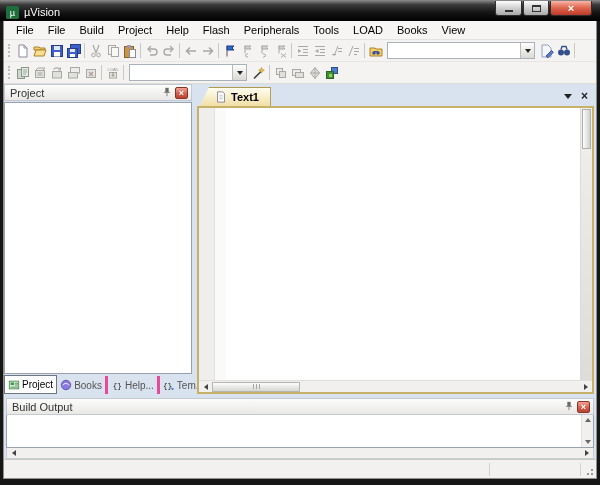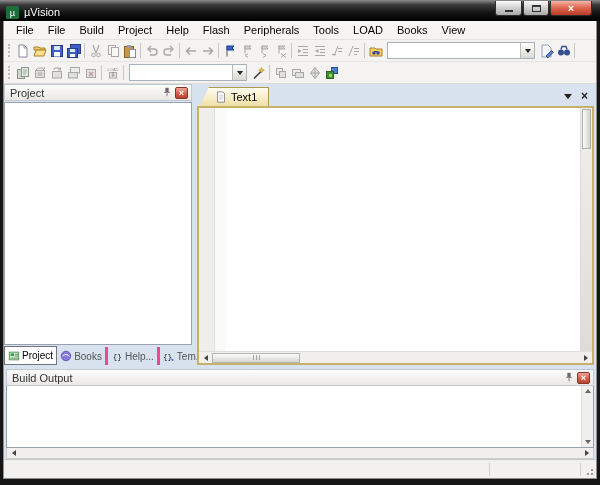--- a/index.html
+++ b/index.html
@@ -47,21 +47,21 @@
     border:1px solid #8a3428;border-radius:2px;color:#fff;font-size:9px;font-weight:bold;line-height:10px;text-align:center;}
   .project-content{flex:1;background:#fff;border:1px solid #99a1ad;margin-top:1px;}
   .project-tabs{height:20px;flex:none;display:flex;align-items:stretch;padding-top:2px;font-size:10px;color:#555;}
   .ptab{display:flex;align-items:center;gap:2px;padding:0 3px;border-right:3px solid #ec4899;cursor:default;white-space:nowrap;}
   .ptab .ticon svg{width:12px;height:12px;}
   .ptab.active{background:#fff;border:1px solid #6f7681;color:#000;margin-top:-1px;}
   .splitter-v{width:5px;flex:none;}
   
   .editor-area{flex:1;display:flex;flex-direction:column;min-width:0;padding-right:2px;}
   .editor-tabbar{height:22px;flex:none;display:flex;align-items:flex-end;padding-left:3px;}
-  .doc-tab{height:19px;display:flex;align-items:center;gap:4px;padding:0 11px 0 15px;font-size:11px;font-weight:normal;color:#000;
+  .doc-tab{height:19px;display:flex;align-items:center;gap:4px;padding:0 11px 0 15px;font-size:11px;font-weight:bold;color:#000;
     background:linear-gradient(var(--editor-tab-bg-top,#fffdf0),var(--editor-tab-bg,#f0dfa5));
     clip-path:polygon(9px 0,100% 0,100% 100%,0 100%);border-top:1px solid #b09a50;border-right:1px solid #b09a50;}
   .doc-tab .ticon svg{width:12px;height:12px;}
   .tabbar-controls{margin-left:auto;display:flex;align-items:center;gap:9px;padding:0 6px 5px 0;}
   .tab-drop{width:0;height:0;border-left:4px solid transparent;border-right:4px solid transparent;border-top:5px solid #222;}
   .tab-close{font-size:12px;font-weight:bold;color:#222;line-height:10px;}
   .editor-window{flex:1;display:flex;flex-direction:column;border:2px solid var(--editor-border,#c7b168);background:#fff;min-height:0;}
   .editor-body{flex:1;display:flex;min-height:0;}
   .gutter{width:16px;background:#efeeec;border-right:1px solid #e1e0dd;}
   .margin-col{width:11px;background:#fafaf8;}
@@ -71,21 +71,21 @@
   .editor-hscroll{height:12px;flex:none;display:flex;align-items:center;background:#f1f0ee;border-top:1px solid #e0dfdc;}
   .hs-btn{width:13px;height:12px;display:flex;align-items:center;justify-content:center;}
   .arr-left{width:0;height:0;border-top:3px solid transparent;border-bottom:3px solid transparent;border-right:4px solid #444;}
   .arr-right{width:0;height:0;border-top:3px solid transparent;border-bottom:3px solid transparent;border-left:4px solid #444;}
   .arr-up{width:0;height:0;border-left:3px solid transparent;border-right:3px solid transparent;border-bottom:4px solid #666;}
   .arr-dn{width:0;height:0;border-left:3px solid transparent;border-right:3px solid transparent;border-top:4px solid #666;}
   .hs-thumb{width:88px;height:10px;background:linear-gradient(#fdfdfd,#d5d5d1);border:1px solid #b5b5b1;display:flex;align-items:center;justify-content:center;gap:2px;}
   .hs-thumb i{width:1px;height:5px;background:#a5a5a1;}
   .hs-track{flex:1;}
   
-  .build-output{height:90px;flex:none;display:flex;flex-direction:column;background:var(--workspace-bg,#d9e2ef);padding:0 2px;}
+  .build-output{height:61px;flex:none;display:flex;flex-direction:column;background:var(--workspace-bg,#d9e2ef);padding:0 2px;}
   .bo-content{flex:1;display:flex;background:#fff;border:1px solid #99a1ad;border-top:none;min-height:0;}
   .bo-text{flex:1;font-family:"Liberation Mono",monospace;font-size:10px;}
   .bo-vscroll{width:12px;background:#f1f0ee;border-left:1px solid #e0dfdc;display:flex;flex-direction:column;justify-content:space-between;align-items:center;padding:3px 0;}
   .bo-hscroll{height:11px;flex:none;display:flex;align-items:center;background:#f1f0ee;border:1px solid #c9ced5;border-top:none;}
   
   .statusbar{height:19px;flex:none;display:flex;align-items:center;background:#f2f1ef;border-top:1px solid #c9c9c4;font-size:10px;color:#555;padding:0 2px;}
   .status-text{flex:1;}
   .status-cell{width:92px;height:13px;border-left:1px solid #d2d2cd;border-right:1px solid #d2d2cd;}
   .resize-grip{width:13px;height:13px;display:flex;align-items:flex-end;justify-content:flex-end;}
   .resize-grip svg{width:9px;height:9px;}

